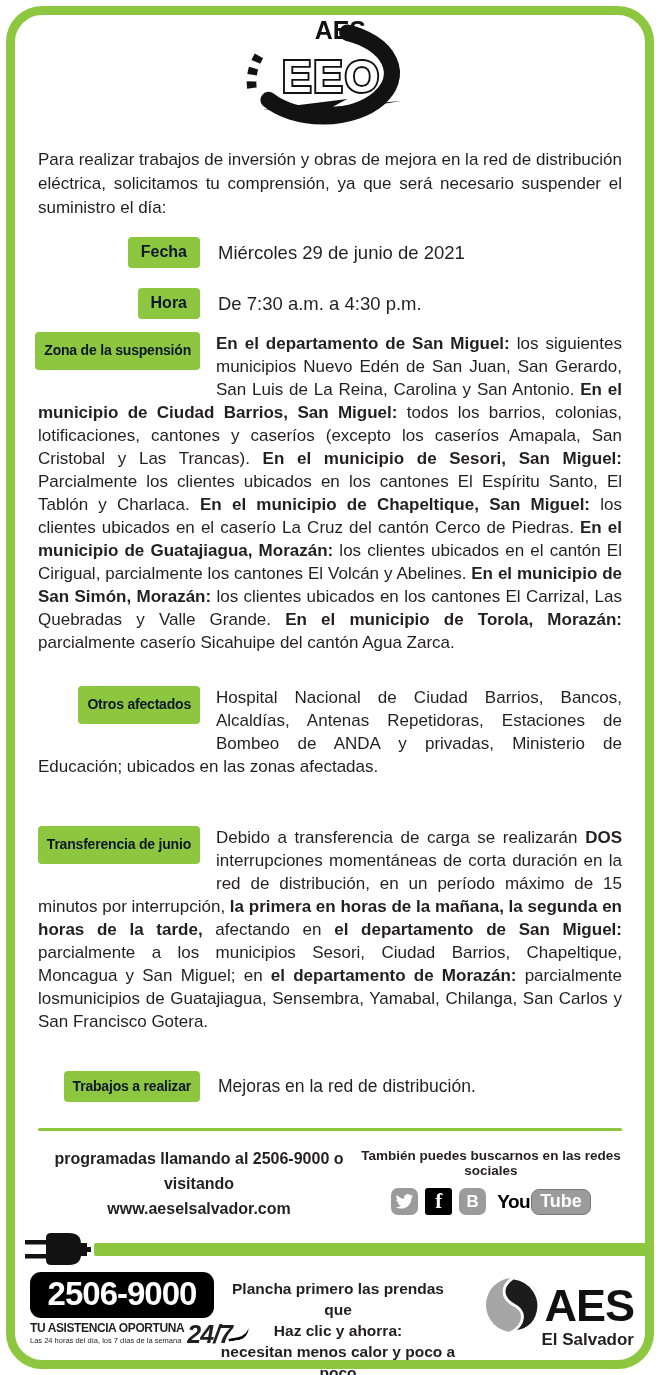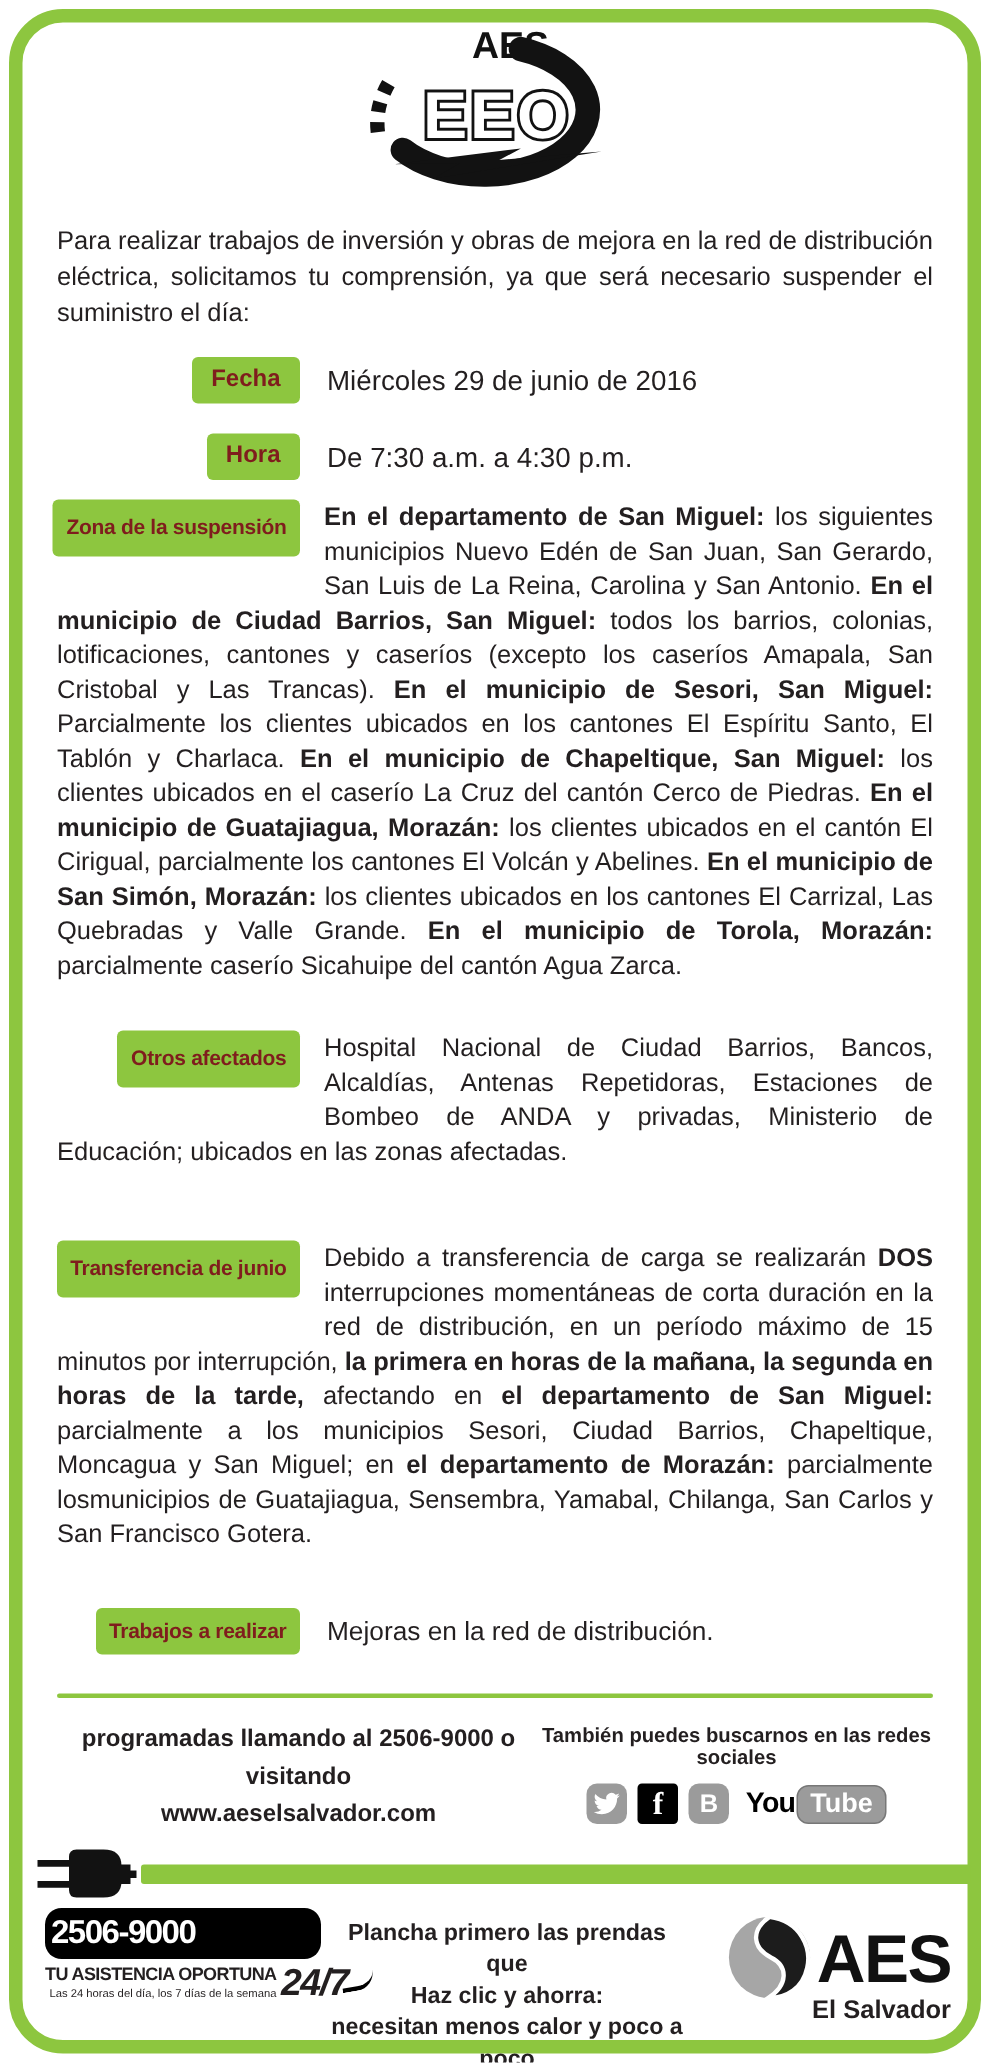--- a/index.html
+++ b/index.html
@@ -16,21 +16,21 @@
   .logo-wrap{margin-top:14px;text-align:center;}
 
   .banner{margin-top:20px;height:35px;line-height:35px;background:var(--green);
     border-radius:9px;text-align:center;color:#fff;font-weight:bold;font-size:21px;}
 
   .intro{margin-top:8px;font-size:17px;line-height:24px;text-align:justify;}
 
   .sched-row{display:flex;align-items:center;margin-top:17px;}
   .sched-row.hora{margin-top:20px;}
   .label-col{width:162px;display:flex;justify-content:flex-end;flex-shrink:0;}
-  .badge{background:var(--green);color:#7f1d1d;font-weight:bold;border-radius:4px;
+  .badge{background:var(--green);color:#0f172a;font-weight:bold;border-radius:4px;
     white-space:nowrap;display:inline-block;margin-left:10px;}
   .badge.big{font-size:16px;padding:6px 13px 7px;}
   .badge.sec{font-size:14px;letter-spacing:-0.2px;padding:7px 9px 8px;}
   .sched-val{margin-left:18px;font-size:18.5px;}
 
   .sec-text{font-size:17px;line-height:23px;text-align:justify;}
   .sec-text.zona{margin-top:13px;}
   .sec-text.otros{margin-top:32px;}
   .sec-text.transf{margin-top:48px;}
   .float-label{float:left;width:162px;display:flex;justify-content:flex-end;
@@ -54,24 +54,24 @@
   .yt{display:flex;align-items:center;margin-left:4px;}
   .yt-you{font-weight:bold;font-size:19px;color:#000000;letter-spacing:-0.5px;}
   .yt-tube{background:var(--gray-icon);border:1px solid #777;color:#fff;font-weight:bold;
     font-size:18px;border-radius:8px;padding:1px 8px 2px;margin-left:1px;}
 
   .cable{position:absolute;top:1243px;left:94px;right:13px;height:13px;background:var(--green);border-radius:2px;}
   .plug{position:absolute;top:1227px;left:24px;}
 
   .bottom-row{position:absolute;top:1272px;left:30px;right:26px;display:flex;align-items:flex-start;}
   .phone-block{width:184px;flex-shrink:0;}
-  .phone-num{background:#000;color:#fff;border-radius:11px;font-size:22px;font-weight:bold;
-    letter-spacing:-1px;padding:3px 4px 5px;font-family:"Liberation Sans",sans-serif;}
+  .phone-num{background:#000;color:#fff;border-radius:11px;font-size:33px;font-weight:bold;
+    text-align:center;letter-spacing:-1px;padding:3px 4px 5px;font-family:"Liberation Sans",sans-serif;}
   .assist{display:flex;align-items:flex-start;margin-top:4px;}
-  .assist-txt{line-height:1;text-align:right;}
+  .assist-txt{line-height:1;}
   .assist-main{font-weight:bold;font-size:12px;letter-spacing:-0.4px;white-space:nowrap;}
   .assist-sub{font-size:7.5px;margin-top:3px;white-space:nowrap;}
   .b247{font-weight:bold;font-style:italic;font-size:25px;letter-spacing:-1px;margin-left:3px;margin-top:-2px;white-space:nowrap;}
   .b247:after{content:"";display:inline-block;width:22px;height:9px;border-bottom:3px solid #000;
     border-radius:0 0 16px 0;transform:rotate(-10deg) translateY(-3px);margin-left:-4px;}
 
   .tip-block{flex:1;text-align:center;font-weight:bold;font-size:15.5px;line-height:21px;padding:6px 6px 0;}
 
   .aes-block{width:172px;flex-shrink:0;padding-top:4px;}
   .aes-row{display:flex;align-items:center;justify-content:flex-end;}
@@ -96,21 +96,21 @@
       </svg>
     </div>
 
 
     <p class="intro">Para realizar trabajos de inversión y obras de mejora en la red de distribución eléctrica, solicitamos tu comprensión, ya que será necesario suspender el suministro el día:</p>
 
     <div class="sched-row">
       <div class="label-col">
         <span class="badge big">Fecha</span>
       </div>
-      <div class="sched-val">Miércoles 29 de junio de 2016</div>
+      <div class="sched-val">Miércoles 29 de junio de 2021</div>
     </div>
 
     <div class="sched-row hora">
       <div class="label-col">
         <span class="badge big">Hora</span>
       </div>
       <div class="sched-val">De 7:30 a.m. a 4:30 p.m.</div>
     </div>
 
     <p class="sec-text zona"><span class="float-label">

